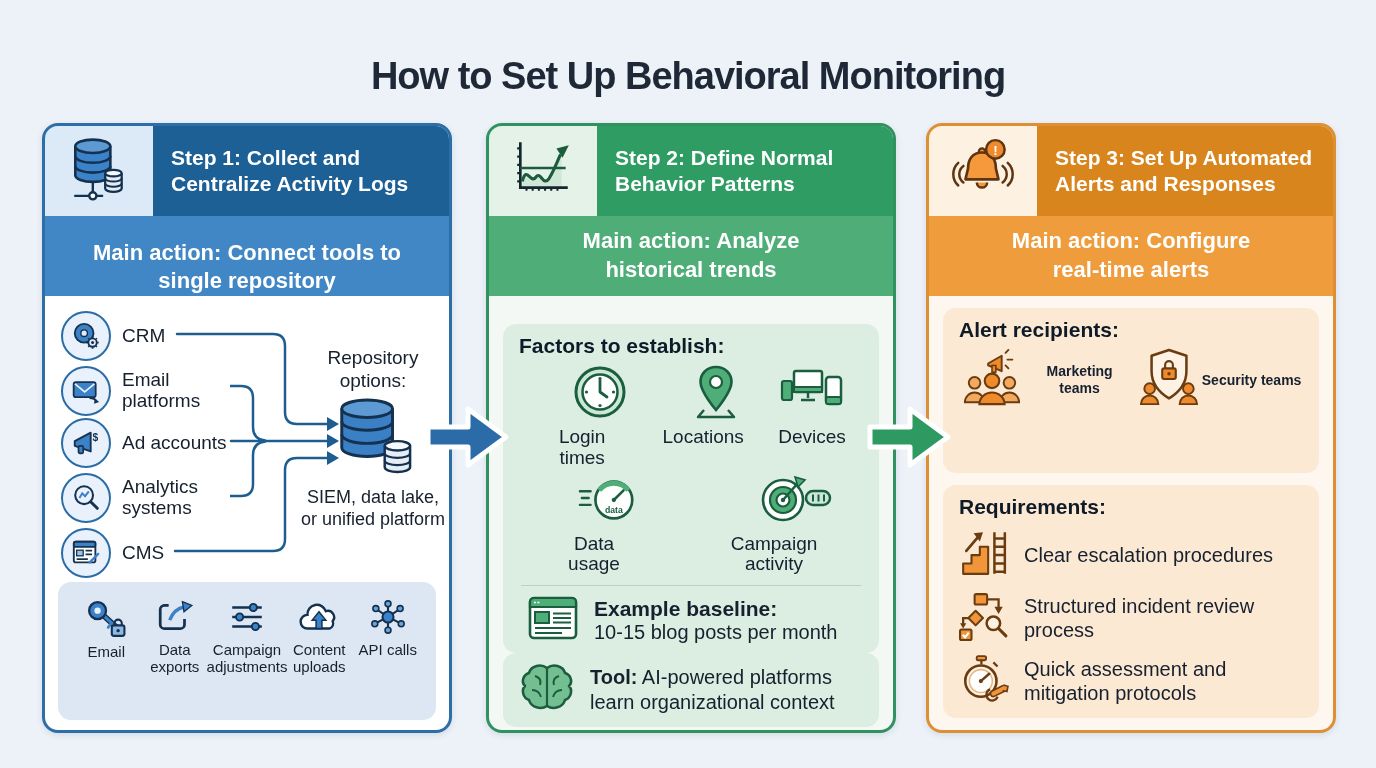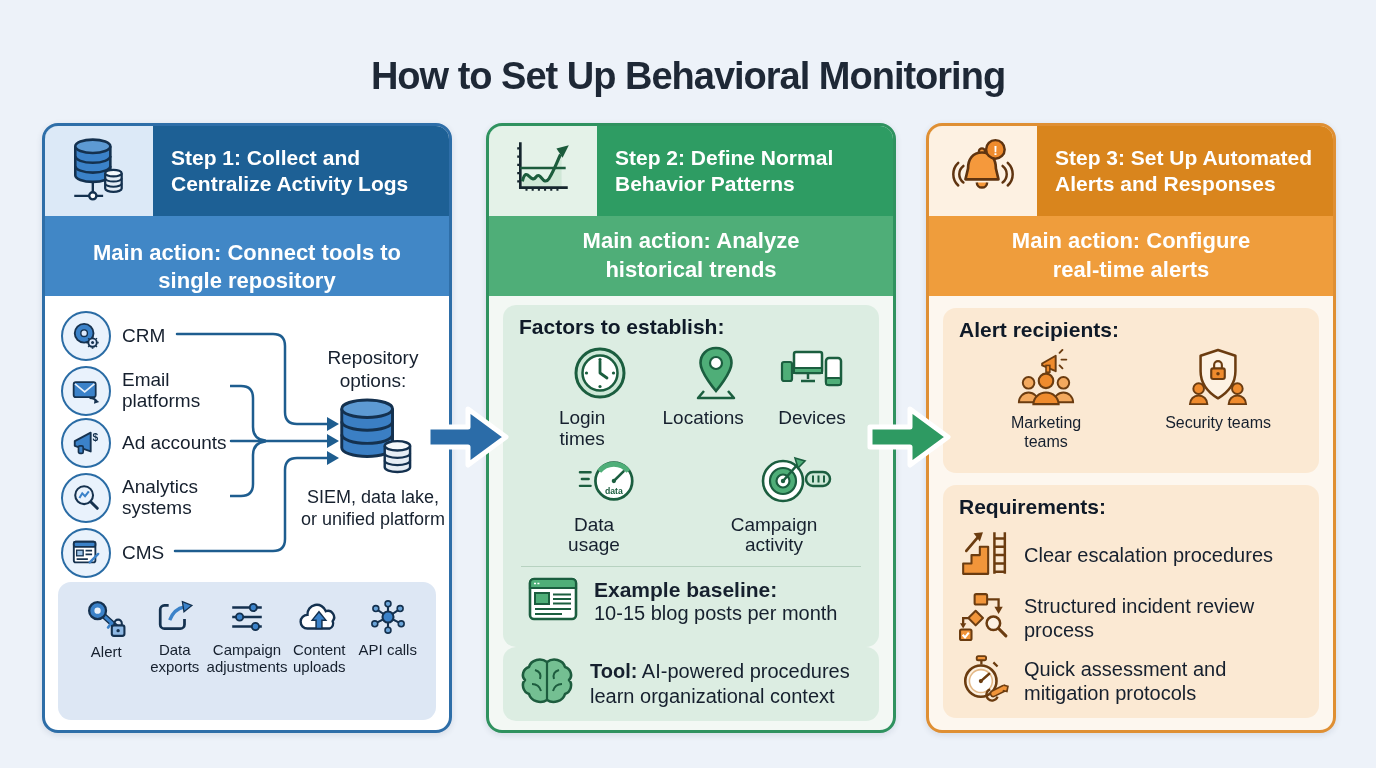--- a/index.html
+++ b/index.html
@@ -42,41 +42,41 @@
   .repo-title{font-size:19px;line-height:1.22;}
   .repo-desc{font-size:18px;line-height:1.22;}
   .panel{border-radius:13px;box-sizing:border-box;}
   .data-panel{position:absolute;left:13px;right:13px;top:286px;height:138px;background:#dde7f4;
               padding:10px 14px 8px;z-index:1;}
   .panel-title{font-size:21px;font-weight:700;color:#0f1a28;}
   .dt-row{display:flex;justify-content:space-between;margin-top:7px;}
   .dt-cell{width:76px;display:flex;flex-direction:column;align-items:center;gap:3px;
            text-align:center;font-size:15px;line-height:1.12;}
   
-  .col2 .col-body{padding:9px 14px;box-sizing:border-box;display:flex;flex-direction:column;gap:0;}
+  .col2 .col-body{padding:28px 14px;box-sizing:border-box;display:flex;flex-direction:column;gap:0;}
   .factors-panel{background:#dcede2;padding:10px 16px 8px;flex:1;}
   .f-row1{display:flex;justify-content:space-around;margin-top:6px;}
   .f-row2{display:flex;justify-content:center;gap:74px;margin-top:4px;}
   .f-cell{display:flex;flex-direction:column;align-items:flex-end;gap:2px;
           text-align:center;font-size:19px;line-height:1.1;}
   .f-cell .lbl{max-width:92px;}
   .f-cell .lbl.wide{max-width:120px;}
   .f-divider{border-top:1.5px solid #b7d2c0;margin:10px 2px 9px;}
   .baseline-row{display:flex;align-items:center;gap:15px;padding-left:8px;}
   .baseline-label{font-size:21px;font-weight:700;}
   .baseline-text{font-size:20px;}
   .tool-panel{background:#dcede2;padding:10px 16px;display:flex;align-items:center;gap:15px;height:74px;}
   .tool-text{font-size:20px;line-height:1.25;max-width:300px;}
   .tool-text b{font-weight:700;}
   
   .col3 .col-body{padding:12px 14px;box-sizing:border-box;display:flex;flex-direction:column;gap:12px;}
   .recip-panel{background:#fbe9d3;padding:10px 16px;height:168px;}
   .recip-row{display:flex;justify-content:space-around;margin-top:6px;}
-  .recip-cell{display:flex;flex-direction:column;align-items:center;gap:2px;
-              text-align:center;font-size:16px;line-height:1.15;}
+  .recip-cell{display:flex;align-items:center;gap:2px;
+              text-align:center;font-size:14px;line-height:1.15;font-weight:bold;}
   .recip-cell .lbl{max-width:110px;}
   .req-panel{background:#fbe9d3;padding:10px 16px;flex:1;}
   .req-row{display:flex;align-items:center;gap:15px;margin-top:9px;}
   .req-text{font-size:20px;line-height:1.2;max-width:250px;}
   
   .flow-arrow{position:absolute;top:400px;z-index:5;}
   .fa1{left:423px;}
   .fa2{left:865px;}
 </style>
 </head>
@@ -207,21 +207,21 @@
                 <path d="M17,16 L28,26" stroke="#14314f" stroke-width="5.5" stroke-linecap="round"></path>
                 <path d="M17,16 L28,26" stroke="#3b82c9" stroke-width="3" stroke-linecap="round"></path>
                 <path d="M24,23 l-3,4 M28,26 l-3,4" stroke="#3b82c9" stroke-width="2.6" stroke-linecap="round"></path>
                 <circle cx="11" cy="11" r="8" fill="#3b82c9" stroke="#14314f" stroke-width="2.2"></circle>
                 <circle cx="11" cy="11" r="3" fill="#eaf2fb"></circle>
                 <path d="M27,25 v-2 a3.5,3.5 0 0 1 7,0 v2" fill="none" stroke="#14314f" stroke-width="2"></path>
                 <rect x="24.5" y="25" width="12" height="10" rx="2" fill="#8fb9e4" stroke="#14314f" stroke-width="2"></rect>
                 <circle cx="30.5" cy="30" r="1.6" fill="#14314f"></circle>
               </svg>
             </span>
-            <span class="lbl">Alert</span>
+            <span class="lbl">Email</span>
           </div>
           <div class="dt-cell">
             <span>
               <svg width="38" height="36" viewBox="0 0 36 32">
                 <path d="M12,5 H8 a4,4 0 0 0 -4,4 v14 a4,4 0 0 0 4,4 h15 a4,4 0 0 0 4,-4 v-5" fill="none" stroke="#14314f" stroke-width="2.6"></path>
                 <path d="M13,19 C16,11 21,7.5 27,6.5" fill="none" stroke="#3b82c9" stroke-width="3.2"></path>
                 <polygon points="25,1.5 34,5 26.5,11" fill="#3b82c9" stroke="#14314f" stroke-width="1.2"></polygon>
               </svg>
             </span>
             <span class="lbl">Data exports</span>
@@ -382,21 +382,21 @@
         </div>
       </div>
       <div class="panel tool-panel">
         <span>
           <svg width="56" height="52" viewBox="0 0 56 52">
             <path d="M28,6 C22,1.5 12,3.5 10,11 C4,13 2,20 6,24 C2,28 4,36 10,38 C12,45.5 22,48 28,44 C34,48 44,45.5 46,38 C52,36 54,28 50,24 C54,20 52,13 46,11 C44,3.5 34,1.5 28,6 Z" fill="#74bf92" stroke="#1d5c3e" stroke-width="2.6" stroke-linejoin="round"></path>
             <path d="M28,6 V44" stroke="#1d5c3e" stroke-width="2.2"></path>
             <path d="M16,14 q7,2 5,9 M40,14 q-7,2 -5,9 M13,28 q7,0 9,7 M43,28 q-7,0 -9,7" fill="none" stroke="#1d5c3e" stroke-width="2"></path>
           </svg>
         </span>
-        <span class="tool-text"><b>Tool:</b> <span>AI-powered procedures learn organizational context</span></span>
+        <span class="tool-text"><b>Tool:</b> <span>AI-powered platforms learn organizational context</span></span>
       </div>
     </div>
   </section>
 
   <section class="column col3">
     <div class="step-header">
       <div class="icon-tile">
         <span>
           <svg width="66" height="66" viewBox="0 0 64 64">
             <path d="M8,26 a15,15 0 0 0 0,22 M13,29 a10,10 0 0 0 0,16" fill="none" stroke="#5f3410" stroke-width="2.4" stroke-linecap="round"></path>

